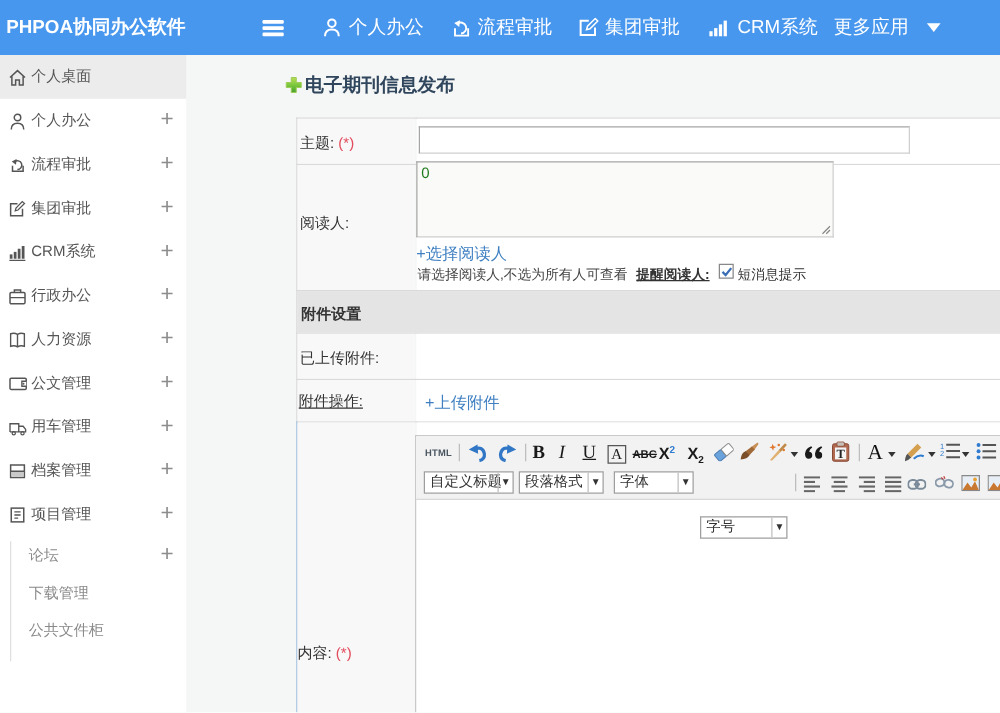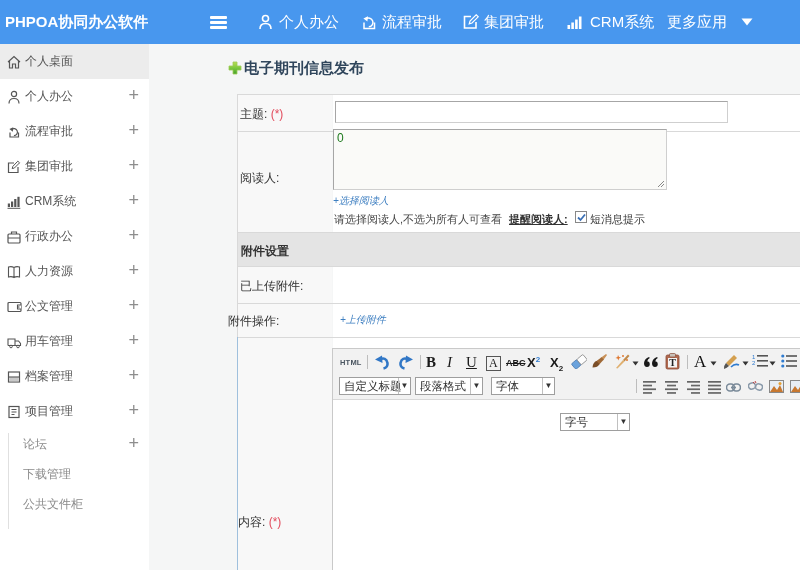--- a/index.html
+++ b/index.html
@@ -28,21 +28,21 @@
 
 
 .main { position:absolute; left:149px; top:44px; width:651px; height:526px; background:#f5f6f6; }
 .title { position:absolute; left:244px; top:59px; font-size:15px; font-weight:bold; color:#30465c; }
 
 
 .tline { position:absolute; background:#d9d9d9; }
 .cell-label { position:absolute; left:238px; width:94px; background:#f8f8f8; }
 .lbl { font-size:12px; color:#333; }
 .red { color:#e24c5d; }
-.link { color:#3e7fc1; font-size:10px; text-decoration:none;font-style:italic; }
+.link { color:#3e7fc1; font-size:13px; text-decoration:none; }
 
 
 .ed { position:absolute; left:332px; top:348px; width:520px; height:355px; border:1px solid #c9c9c9; background:#fff; }
 .edbar { position:absolute; left:0; top:0; width:518px; height:51px; background:#f2f2f2; border-bottom:1px solid #d8d8d8; }
 .sep1 { position:absolute; top:355px; width:1px; height:14px; background:#bdbdbd; }
 .selbox { position:absolute; top:377px; height:18px; background:#fff; border:1px solid #9e9e9e; font-size:11.5px; color:#333; line-height:16px; white-space:nowrap; overflow:hidden; }
 .selbox .arr { position:absolute; right:0; top:0; bottom:0; width:12px; border-left:1px solid #c0c0c0; font-size:8px; text-align:center; line-height:16px; color:#333; }
 .selbox .stxt { padding-left:4px; }
 .alico { position:absolute; top:381px; }
 </style>
@@ -251,21 +251,21 @@
   <div class="abs" style="left:575px; top:211px; width:12px; height:12px; border:1px solid #888; background:#fff;"></div>
   <svg class="abs" style="left:576px; top:212px;" width="11" height="11" viewBox="0 0 11 11">
       <path d="M2 5.5 L4.5 8 L9 2.5" fill="none" stroke="#3a6fb5" stroke-width="1.8"></path>
     </svg>
   <div class="abs" style="left:590px; top:212px; font-size:11px; color:#333;">短消息提示</div>
 
   <div class="abs lbl" style="left:241px; top:243px; font-weight:bold;">附件设置</div>
 
   <div class="abs lbl" style="left:240px; top:278px;">已上传附件: </div>
 
-  <div class="abs lbl" style="left:228px; top:313px;">附件操作: </div>
+  <div class="abs lbl" style="left:239px; top:313px;text-decoration:underline;">附件操作: </div>
   <div class="abs link" style="left:340px; top:313px;">+上传附件</div>
 
   <div class="abs lbl" style="left:238px; top:514px;">内容: <span class="red">(*)</span></div>
 
   <div class="ed">
       <div class="edbar"></div>
     </div>
 
   <div class="abs" style="left:340px; top:358px; font-size:7.5px; font-weight:bold; color:#4a5560; letter-spacing:0.2px;">HTML</div>
   <div class="sep1" style="left:367px;"></div>

